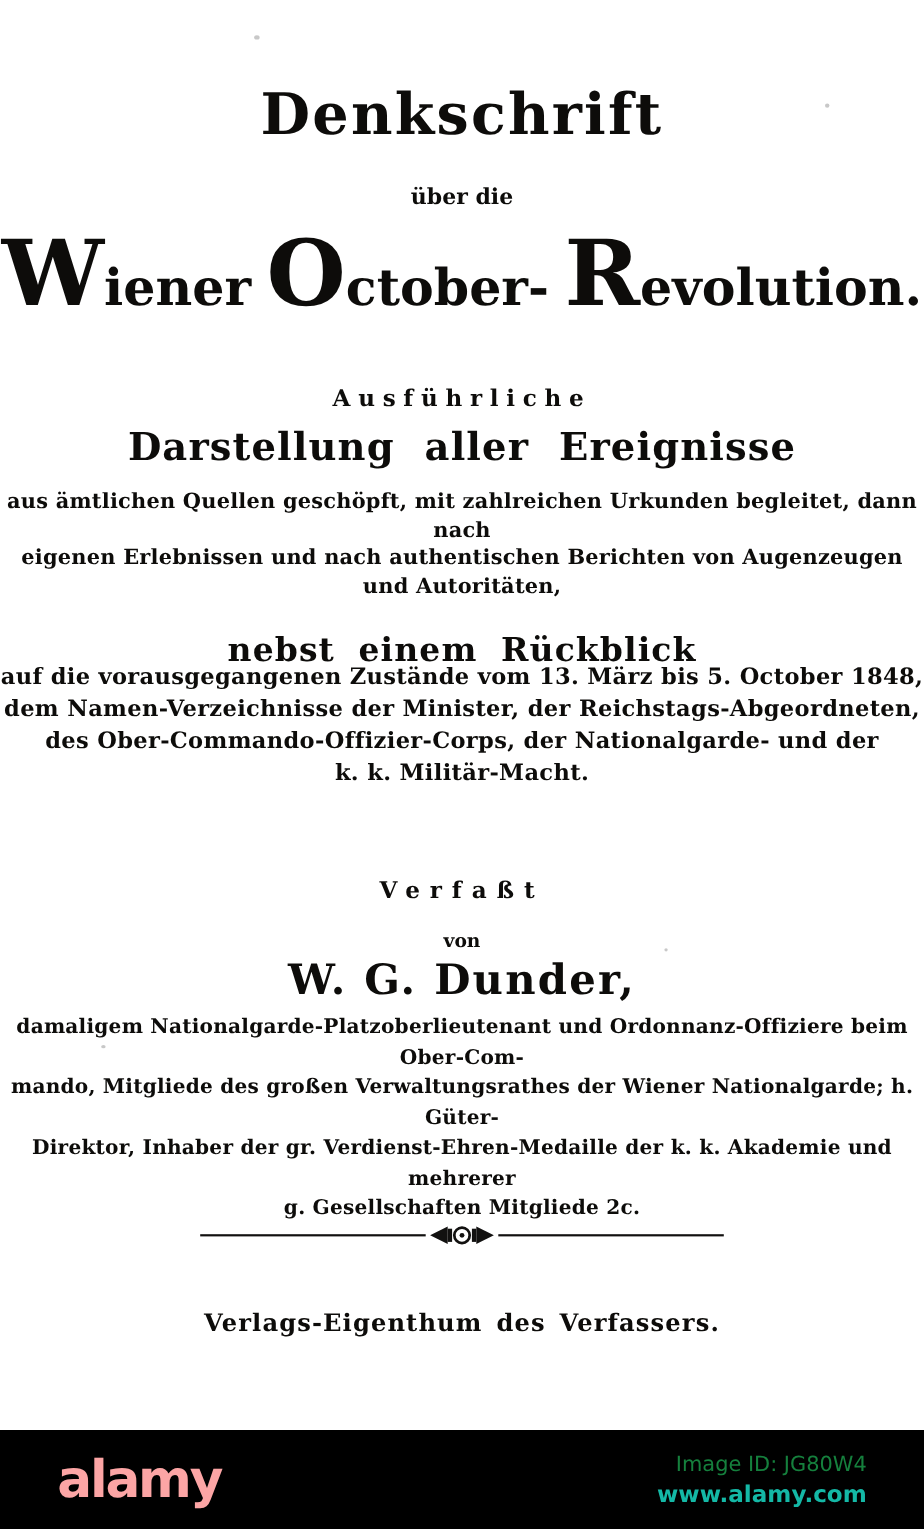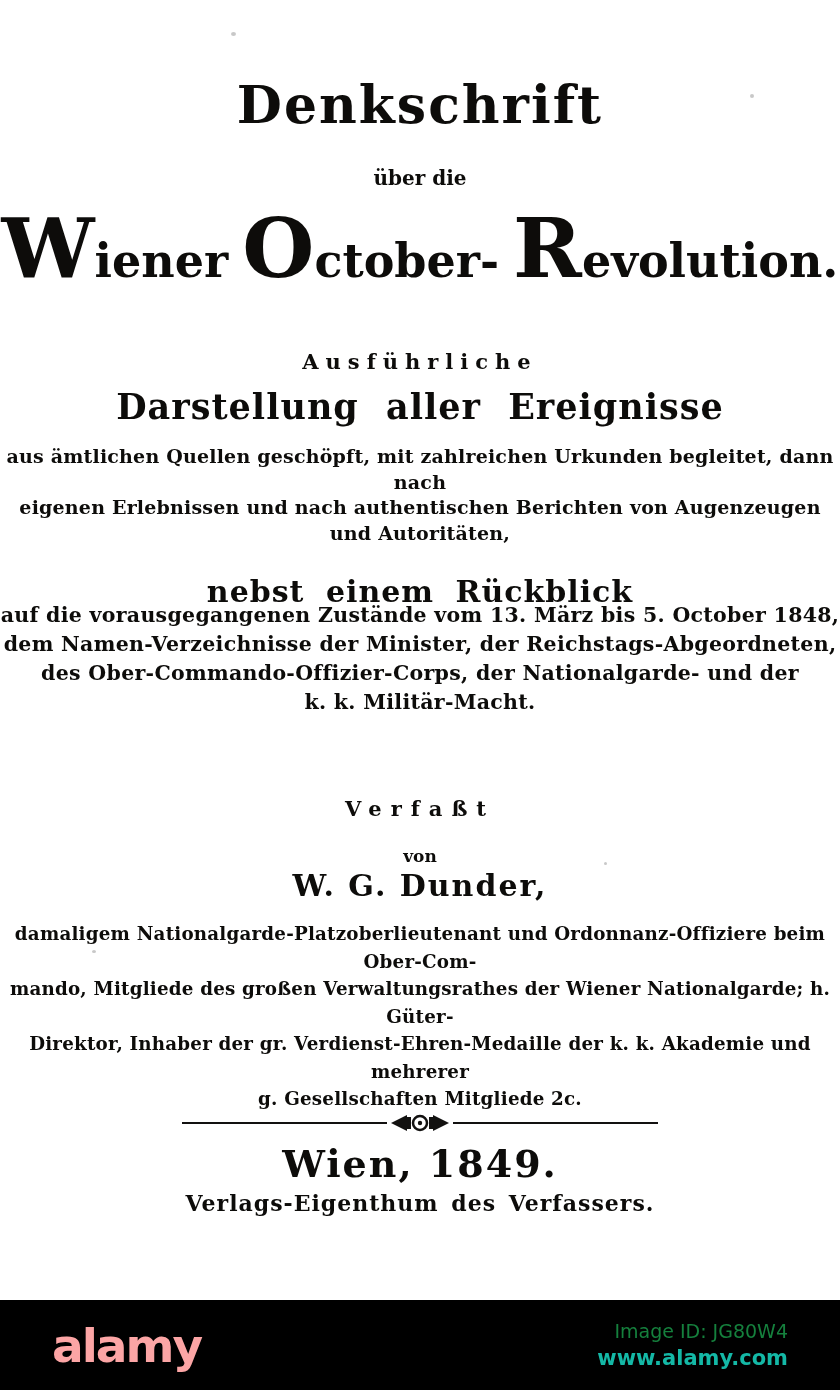--- a/index.html
+++ b/index.html
@@ -21,21 +21,21 @@
 
   .kicker{top:349px;font-size:21px;font-weight:bold;letter-spacing:7px;text-align:center;}
   .heading-1{top:386px;font-size:35px;font-weight:bold;word-spacing:14px;letter-spacing:1px;}
 
   .para-1{top:444px;font-size:19px;font-weight:bold;line-height:25.5px;letter-spacing:0.2px;}
   .heading-2{top:574px;font-size:30px;font-weight:bold;word-spacing:10px;letter-spacing:1px;}
   .para-2{top:601px;font-size:20.5px;font-weight:bold;line-height:29px;letter-spacing:0.3px;}
 
   .verfasst{top:796px;font-size:21px;font-weight:bold;letter-spacing:9px;}
   .von{top:846px;font-size:17px;font-weight:bold;}
-  .author-name{top:868px;font-size:30px;font-weight:bold;letter-spacing:2px;}
+  .author-name{top:868px;font-size:38px;font-weight:bold;letter-spacing:2px;}
   .credentials{top:920px;font-size:18.3px;font-weight:bold;line-height:27.5px;letter-spacing:0.2px;}
 
   .divider{top:1112px;display:flex;align-items:center;justify-content:center;}
   .divider .rule{height:2.5px;background:#121110;width:205px;}
   .divider .orn{margin:0 2px;display:flex;align-items:center;}
 
   .place-year{top:1141px;font-size:38px;font-weight:bold;letter-spacing:2px;}
   .rights{top:1190px;font-size:22px;font-weight:bold;letter-spacing:1px;word-spacing:4px;text-align:center;}
 
   .speck{position:absolute;border-radius:50%;background:#9a9a9a;opacity:.55;}
@@ -102,21 +102,20 @@
         <rect x="18" y="5" width="4" height="12" fill="#121110"></rect>
         <circle cx="31" cy="11" r="7" fill="none" stroke="#121110" stroke-width="2.5"></circle>
         <circle cx="31" cy="11" r="2.2" fill="#121110"></circle>
         <rect x="40" y="5" width="4" height="12" fill="#121110"></rect>
         <polygon points="60,11 44,3 44,19" fill="#121110"></polygon>
       </svg>
     </span>
     <span class="rule"></span>
   </div>
 
-  <div class="abs place-year">Wien, 1849.</div>
   <div class="abs rights">Verlags-Eigenthum des Verfassers.</div>
 
   <span class="speck" style="left:231px;top:32px;width:5px;height:4px;"></span>
   <span class="speck" style="left:750px;top:94px;width:4px;height:4px;"></span>
   <span class="speck" style="left:92px;top:950px;width:4px;height:3px;"></span>
   <span class="speck" style="left:604px;top:862px;width:3px;height:3px;"></span>
 
   <div class="wm-bar">
     <div class="wm-logo">alamy</div>
     <div class="wm-right">

